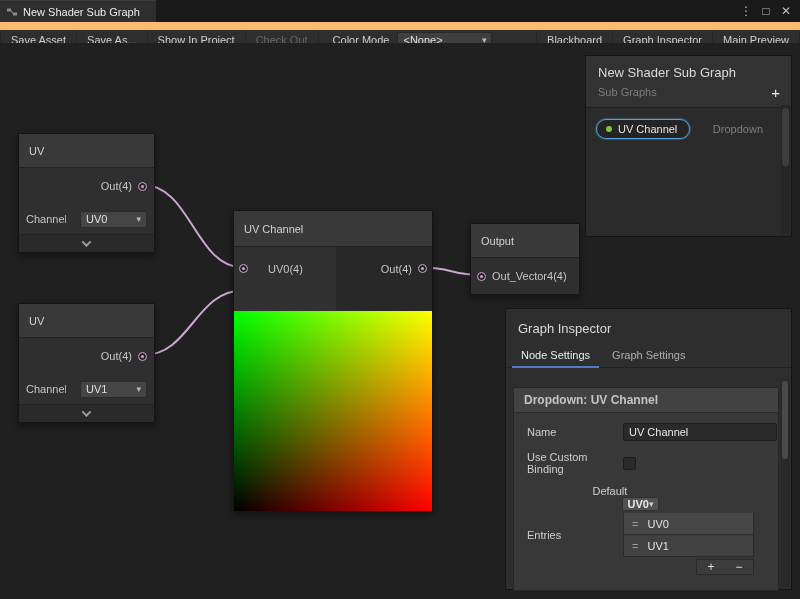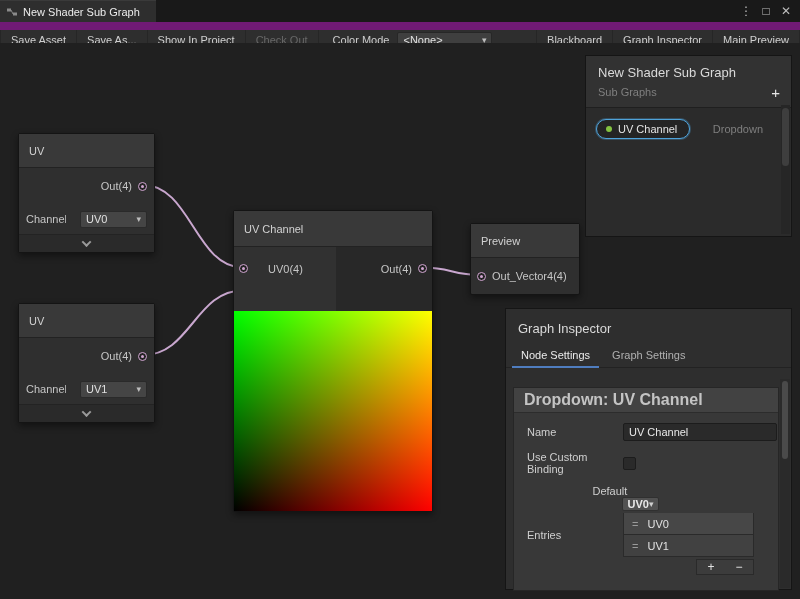--- a/index.html
+++ b/index.html
@@ -1,17 +1,17 @@
 <!DOCTYPE html>
 <html><head>
 <meta charset="utf-8">
 <style>
   * { margin:0; padding:0; box-sizing:border-box; }
   body { background:#141414; font-family:"Liberation Sans", sans-serif; }
-  .window { position:relative; width:800px; height:599px; background:#701a75; overflow:hidden;
+  .window { position:relative; width:800px; height:599px; background:#fdba74; overflow:hidden;
             font-size:11px; color:#c8c8c8; }
 
   
   .tabbar { position:absolute; top:0; left:0; right:0; height:22px; background:#191919;
             display:flex; align-items:stretch; }
   .tab { display:flex; align-items:center; gap:5px; padding:0 16px 0 6px; background:#2e2e2e;
          color:#ececec; border-top:1px solid #3a3a3a; }
   .tab-icon { display:flex; align-items:center; }
   .win-controls { margin-left:auto; display:flex; align-items:center; padding-right:4px; color:#bdbdbd; }
   .win-btn { width:20px; text-align:center; font-size:12px; line-height:22px; cursor:default; }
@@ -90,21 +90,21 @@
   .gi { left:505px; top:265px; width:287px; height:282px; background:#2e2e2e; }
   .gi-title { padding:12px 12px 6px 12px; font-size:13px; color:#dadada; }
   .gi-tabs { display:flex; height:26px; border-bottom:1px solid #222222; padding-left:4px; }
   .gi-tab { display:flex; align-items:center; padding:0 11px; color:#b0b0b0; position:relative; }
   .gi-tab.active { color:#eaeaea; }
   .gi-tab.active::after { content:""; position:absolute; left:2px; right:2px; bottom:-1px; height:2px;
                           background:#4f7dbf; }
   .gi-body { position:absolute; top:70px; left:7px; right:12px; bottom:0; }
   .section { margin-top:8px; background:#383838; border:1px solid #262626; height:204px; overflow:hidden; }
   .sec-header { height:25px; background:#424242; border-bottom:1px solid #2c2c2c; display:flex;
-                align-items:center; padding:0 10px; font-size:16px; font-weight:bold; color:#c4c4c4; }
+                align-items:center; padding:0 10px; font-size:12px; font-weight:bold; color:#c4c4c4; }
   .sec-body { padding:10px 24px 0 13px; }
   .frow { display:flex; align-items:center; margin-bottom:9px; }
   .flabel { width:96px; flex:none; color:#cfcfcf; }
   .finput { flex:1; height:18px; background:#2a2a2a; border:1px solid #1c1c1c; border-radius:2px;
             color:#e8e8e8; font-family:"Liberation Sans", sans-serif; font-size:11px; padding:0 5px; }
   .fcheck { width:13px; height:13px; background:#2a2a2a; border:1px solid #1c1c1c; border-radius:2px; }
   .fdrop { flex:1; height:18px; background:#515151; border:1px solid #303030; border-radius:2px;
            display:flex; align-items:center; justify-content:space-between; padding:0 5px;
            color:#eaeaea; font-weight:bold; }
   .fdrop .caret { font-size:9px; color:#d0d0d0; font-weight:normal; }
@@ -219,21 +219,21 @@
           <div class="out-row2">
             <span>Out(4)</span>
             <span class="port"></span>
           </div>
         </div>
       </div>
       <div class="preview"></div>
     </div>
 
     <div class="node" style="left:470px; top:180px; width:110px;">
-      <div class="node-header">Preview</div>
+      <div class="node-header">Output</div>
       <div class="output-body">
         <span class="port"></span>
         <span>Out_Vector4(4)</span>
       </div>
     </div>
 
     <div class="panel bb">
       <div class="bb-header">
         <div class="bb-title">New Shader Sub Graph</div>
         <div class="bb-sub">Sub Graphs</div>

